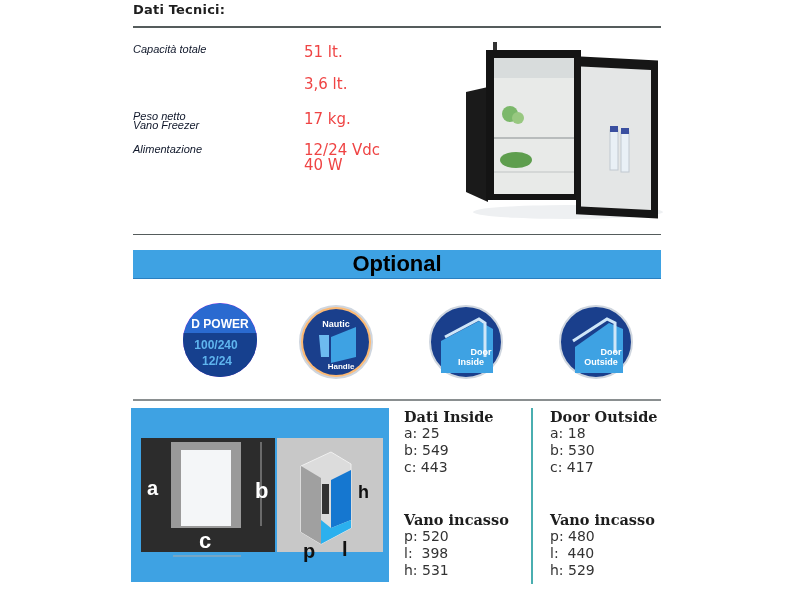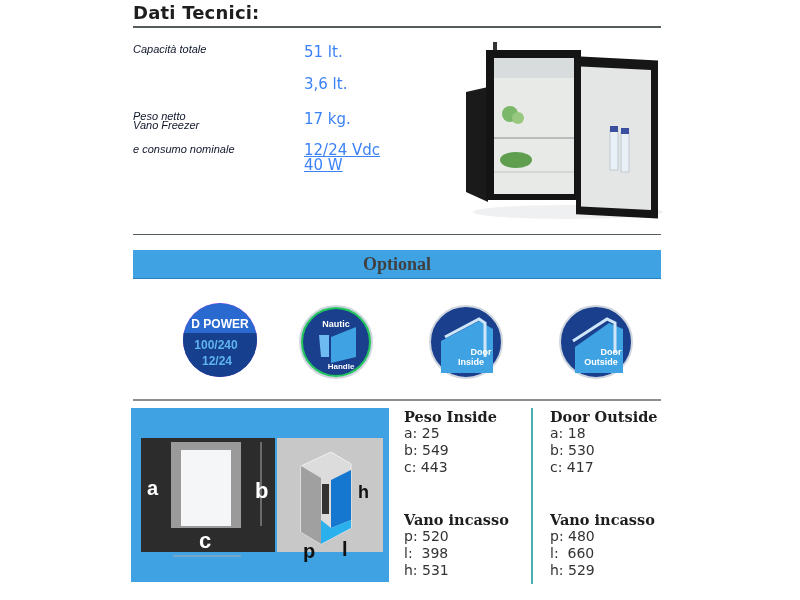--- a/index.html
+++ b/index.html
@@ -1,24 +1,24 @@
 <!DOCTYPE html>
 <html><head>
 <meta charset="utf-8">
 <style>
   html, body { margin:0; padding:0; background:#ffffff; }
   body { width:800px; height:600px; position:relative; overflow:hidden; font-family:"DejaVu Sans", sans-serif; color:#222; }
   .abs { position:absolute; }
-  .title { left:133px; top:2px; font-size:18px; font-weight:bold; color:#1e1e1e; letter-spacing:0.2px; }
+  .title { left:133px; top:2px; font-size:13px; font-weight:bold; color:#1e1e1e; letter-spacing:0.2px; }
   .rule { height:2px; background:#555c5c; }
   .spec-label { left:133px; font-family:"Liberation Sans", sans-serif; font-size:11px; color:#0f172a; line-height:16px;font-style:italic; }
-  .spec-value { left:304px; font-size:15px; color:#3b82f6; line-height:17px; }
+  .spec-value { left:304px; font-size:15px; color:#ef4444; line-height:17px; }
   .fridge { left:458px; top:42px; width:206px; height:178px; }
   .banner { left:133px; top:250px; width:528px; height:28px; background:#3ea2e3; border-bottom:1px solid #2a7fc0; display:flex; align-items:center; justify-content:center; }
-  .banner span { color:#404040; font-weight:bold; font-size:18px; font-family:Liberation Serif, serif; }
+  .banner span { color:#000000; font-weight:bold; font-size:22px; font-family:Liberation Sans, sans-serif; }
   .badge { width:74px; height:74px; border-radius:50%; top:303px; }
   .dim-box { left:131px; top:408px; width:258px; height:174px; background:#3ea2e3; }
   .dim-col { font-size:14px; line-height:17px; color:#333; }
   .dim-col .h { font-weight:bold; font-family:"DejaVu Serif", serif; font-size:14.5px; color:#1e1e1e; }
   .vdivider { left:531px; top:408px; width:2px; height:176px; background:#4aaeb0; }
 </style>
 </head>
 <body>
 
 <div class="abs title">Dati Tecnici:</div>
@@ -27,23 +27,23 @@
 <div class="abs spec-label" style="top:41px;">Capacità totale</div>
 <div class="abs spec-value" style="top:44px;">51 lt.</div>
 
 <div class="abs spec-label" style="top:74px;margin-top:43px;">Vano Freezer</div>
 <div class="abs spec-value" style="top:76px;">3,6 lt.</div>
 
 <div class="abs spec-label" style="top:108px;">Peso netto</div>
 <div class="abs spec-value" style="top:111px;">17 kg.</div>
 
 <div class="abs spec-label" style="top:141px;">
-  <div>e consumo nominale</div>
+  <div>Alimentazione</div>
 </div>
-<div class="abs spec-value" style="top:143px; line-height:15px;text-decoration:underline;">
+<div class="abs spec-value" style="top:143px; line-height:15px;">
   <div>12/24 Vdc</div>
   <div>40 W</div>
 </div>
 
 <div class="abs fridge">
   <svg width="206" height="178" viewBox="0 0 206 178">
     <ellipse cx="110" cy="170" rx="95" ry="7" fill="#eef0f2"></ellipse>
     <rect x="35" y="0" width="4" height="10" fill="#333"></rect>
     <path d="M8 50 L30 45 L30 160 L8 150 Z" fill="#1a1a1a"></path>
     <rect x="28" y="8" width="95" height="150" fill="#141414"></rect>
@@ -72,21 +72,21 @@
 <div class="abs badge" style="left:183px; top:303px; background:#d946ef; overflow:hidden;">
   <svg width="74" height="74" viewBox="0 0 74 74">
     <circle cx="37" cy="37" r="37" fill="#2a6ad0"></circle>
     <rect x="0" y="30" width="74" height="44" fill="#16408e"></rect>
     <text x="37" y="25" text-anchor="middle" fill="#ffffff" font-family="Liberation Sans, sans-serif" font-weight="bold" font-size="12">D POWER</text>
     <text x="33" y="46" text-anchor="middle" fill="#5fb4ee" font-family="Liberation Sans, sans-serif" font-weight="bold" font-size="12">100/240</text>
     <text x="34" y="62" text-anchor="middle" fill="#5fb4ee" font-family="Liberation Sans, sans-serif" font-weight="bold" font-size="12">12/24</text>
   </svg>
 </div>
 
-<div class="abs badge" style="left:299px; top:305px; width:70px; height:70px; border:2px solid #cfd6df; background:#22c55e;">
+<div class="abs badge" style="left:299px; top:305px; width:70px; height:70px; border:2px solid #cfd6df; background:#fdba74;">
   <svg width="70" height="70" viewBox="0 0 70 70">
     <circle cx="35" cy="35" r="33" fill="#1a3f8c"></circle>
     <path d="M30 30 L55 20 L55 50 L30 56 Z" fill="#3ea2e3"></path>
     <path d="M18 28 L28 28 L28 50 L20 50 Z" fill="#6dbbf0"></path>
     <text x="35" y="20" text-anchor="middle" fill="#ffffff" font-family="Liberation Sans, sans-serif" font-weight="bold" font-size="9">Nautic</text>
     <text x="40" y="62" text-anchor="middle" fill="#ffffff" font-family="Liberation Sans, sans-serif" font-weight="bold" font-size="8">Handle</text>
   </svg>
 </div>
 
 <div class="abs badge" style="left:429px; top:305px; width:70px; height:70px; border:2px solid #cfd6df; background:#1a3f8c;">
@@ -127,36 +127,36 @@
     <path d="M190 136 L220 120 L220 112 L200 120 L190 112 Z" fill="#2bb0ee"></path>
     <path d="M170 58 L190 70 L190 136 L170 124 Z" fill="#a0a0a0"></path>
     <rect x="191" y="76" width="7" height="30" fill="#333"></rect>
     <text x="227" y="90" fill="#111" font-family="Liberation Sans, sans-serif" font-weight="bold" font-size="18">h</text>
     <text x="172" y="150" fill="#111" font-family="Liberation Sans, sans-serif" font-weight="bold" font-size="20">p</text>
     <text x="211" y="148" fill="#111" font-family="Liberation Sans, sans-serif" font-weight="bold" font-size="20">l</text>
   </svg>
 </div>
 
 <div class="abs dim-col" style="left:404px; top:408px;">
-  <div class="h">Peso Inside</div>
+  <div class="h">Dati Inside</div>
   <div>a: 25</div>
   <div>b: 549</div>
   <div>c: 443</div>
   <div style="height:35px;"></div>
   <div class="h">Vano incasso</div>
   <div>p: 520</div>
   <div style="white-space:pre;">l:  398</div>
   <div>h: 531</div>
 </div>
 
 <div class="abs vdivider"></div>
 
 <div class="abs dim-col" style="left:550px; top:408px;">
   <div class="h">Door Outside</div>
   <div>a: 18</div>
   <div>b: 530</div>
   <div>c: 417</div>
   <div style="height:35px;"></div>
   <div class="h">Vano incasso</div>
   <div>p: 480</div>
-  <div style="white-space:pre;">l:  660</div>
+  <div style="white-space:pre;">l:  440</div>
   <div>h: 529</div>
 </div>
 
 </body></html>

